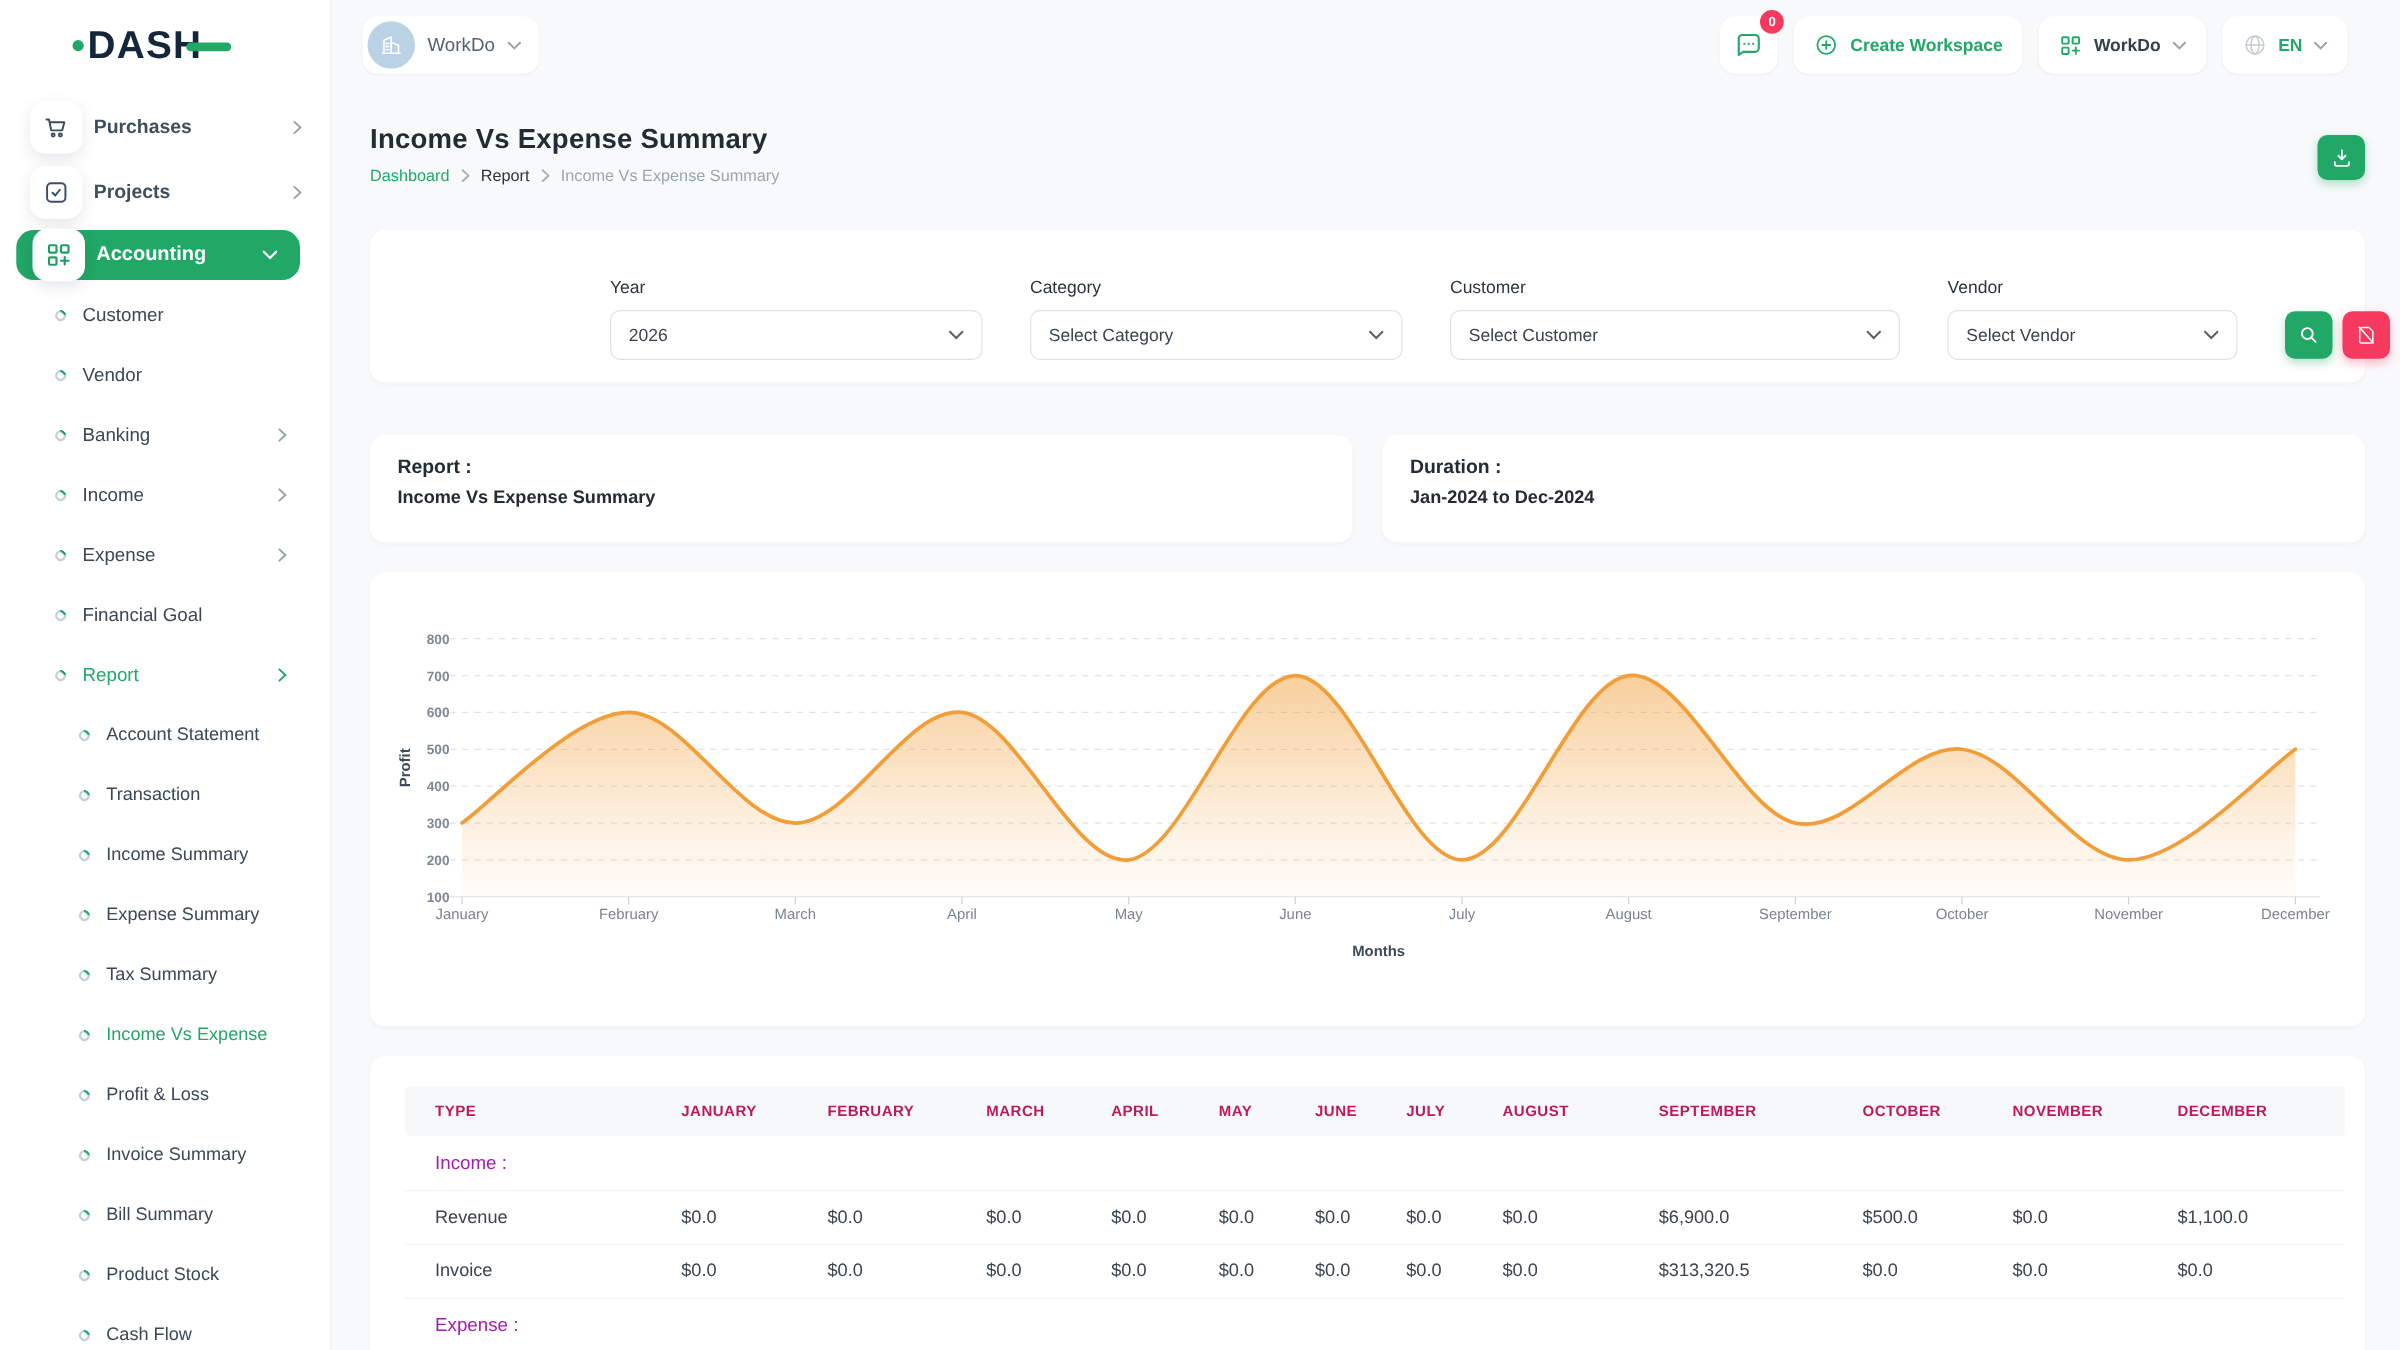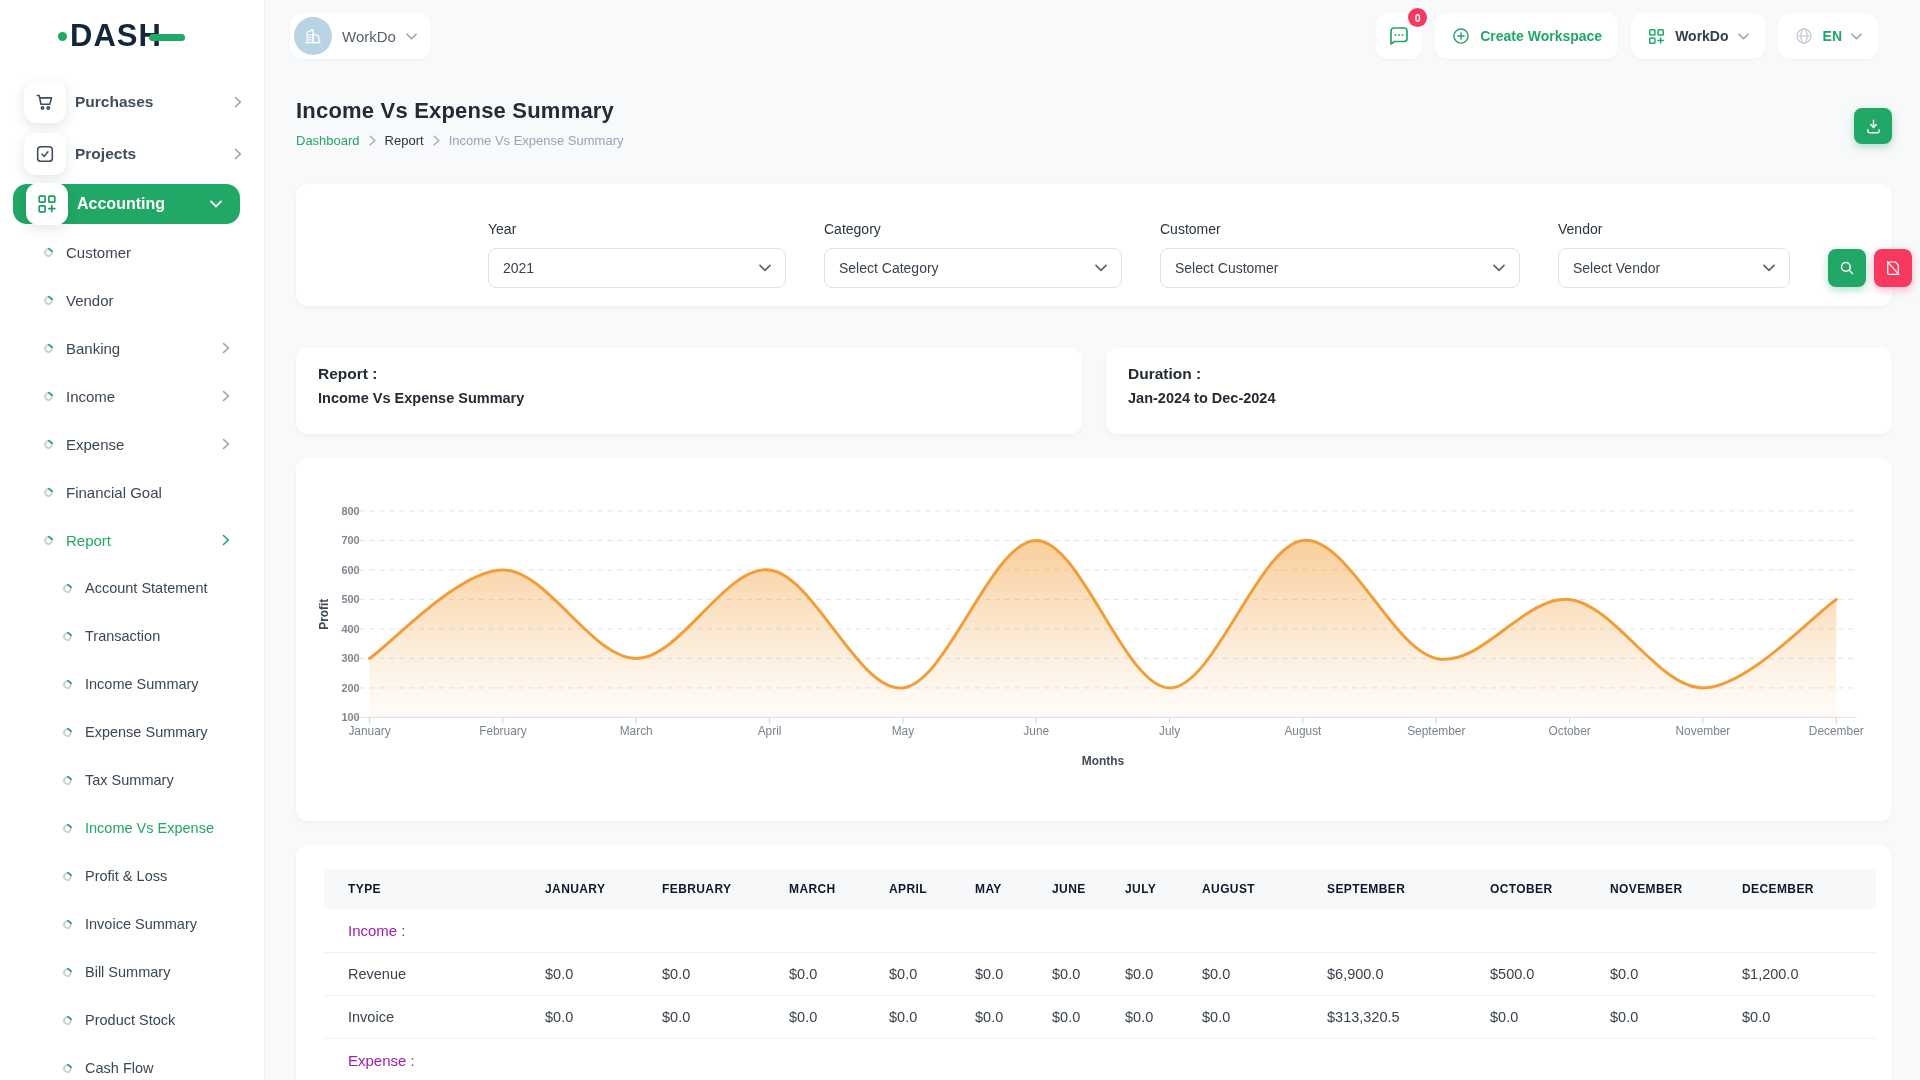--- a/index.html
+++ b/index.html
@@ -78,21 +78,21 @@
   .info-card{flex:1; height:86px; padding:17px 22px;}
   .info-title{font-size:15.5px; font-weight:700; color:var(--ink);}
   .info-value{font-size:14.5px; font-weight:700; color:var(--ink); margin-top:7px;}
 
   .chart-card{margin-top:24px; height:363px; padding:16px;}
   .chart-card svg{display:block; width:100%; height:330px;}
 
   .table-card{margin-top:24px; padding:24px 28px;}
   table{width:100%; border-collapse:collapse; table-layout:fixed;}
   thead th{background:#f7f8fa; font-size:12px; font-weight:700; text-transform:uppercase; letter-spacing:.4px;
-    color:#0f172a; text-align:left; padding:13px 10px;}
+    color:#be185d; text-align:left; padding:13px 10px;}
   thead th:first-child{padding-left:24px; border-radius:4px 0 0 4px;}
   thead th:last-child{border-radius:0 4px 4px 0;}
   tbody td{font-size:14.5px; color:#39434e; padding:13px 10px; border-bottom:1px solid #eef1f5;}
   tbody td:first-child{padding-left:24px;}
   tr.section-row td{color:#a21caf; font-size:15px;}
 </style>
 </head>
 <body>
 
 <div class="app">
@@ -334,21 +334,21 @@
               <path d="M4.8 16v1.8a2 2 0 0 0 2 2h10.4a2 2 0 0 0 2-2V16"></path>
           </svg>
         </button>
       </div>
 
       <section class="card filter-card">
         <div class="filters">
           <div class="field">
             <label>Year</label>
             <div class="select f-year">
-              <span>2021</span>
+              <span>2026</span>
               <svg width="12" height="8" viewBox="0 0 12 8" fill="none" stroke="#55606c" stroke-width="1.6" stroke-linecap="round">
                   <path d="M1 1.4l5 5 5-5"></path>
                 </svg>
             </div>
           </div>
           <div class="field">
             <label>Category</label>
             <div class="select f-category">
               <span>Select Category</span>
               <svg width="12" height="8" viewBox="0 0 12 8" fill="none" stroke="#55606c" stroke-width="1.6" stroke-linecap="round">
@@ -502,21 +502,21 @@
                 <td>$0.0</td>
                 <td>$0.0</td>
                 <td>$0.0</td>
                 <td>$0.0</td>
                 <td>$0.0</td>
                 <td>$0.0</td>
                 <td>$0.0</td>
                 <td>$6,900.0</td>
                 <td>$500.0</td>
                 <td>$0.0</td>
-                <td>$1,200.0</td>
+                <td>$1,100.0</td>
               </tr>
               <tr>
                 <td>Invoice</td>
                 <td>$0.0</td>
                 <td>$0.0</td>
                 <td>$0.0</td>
                 <td>$0.0</td>
                 <td>$0.0</td>
                 <td>$0.0</td>
                 <td>$0.0</td>

